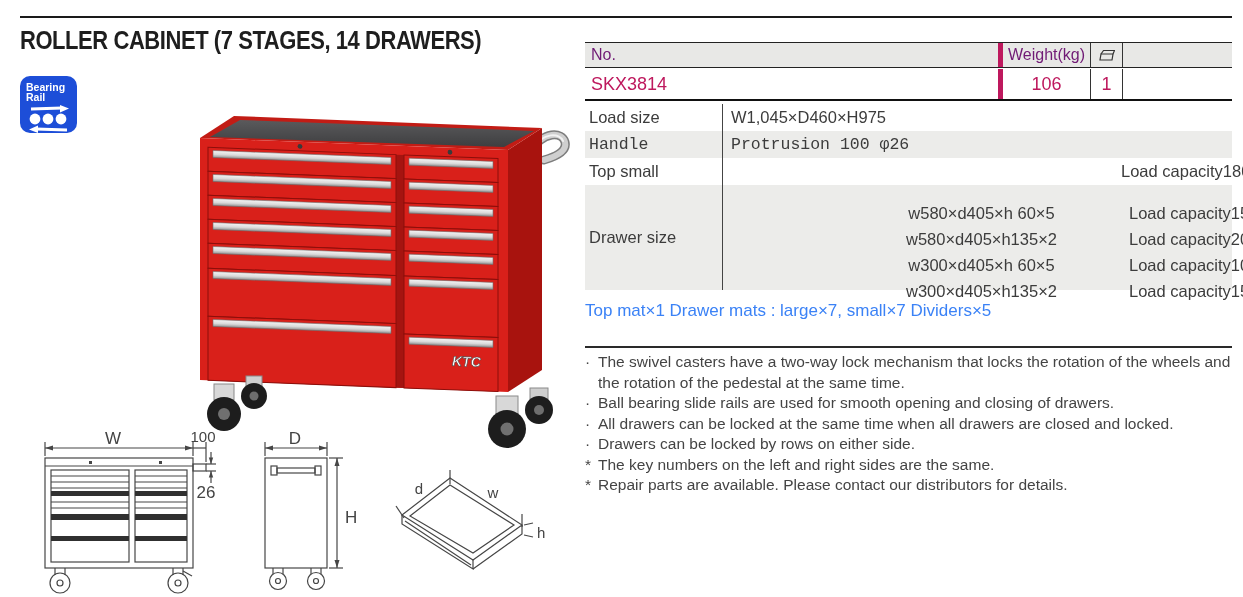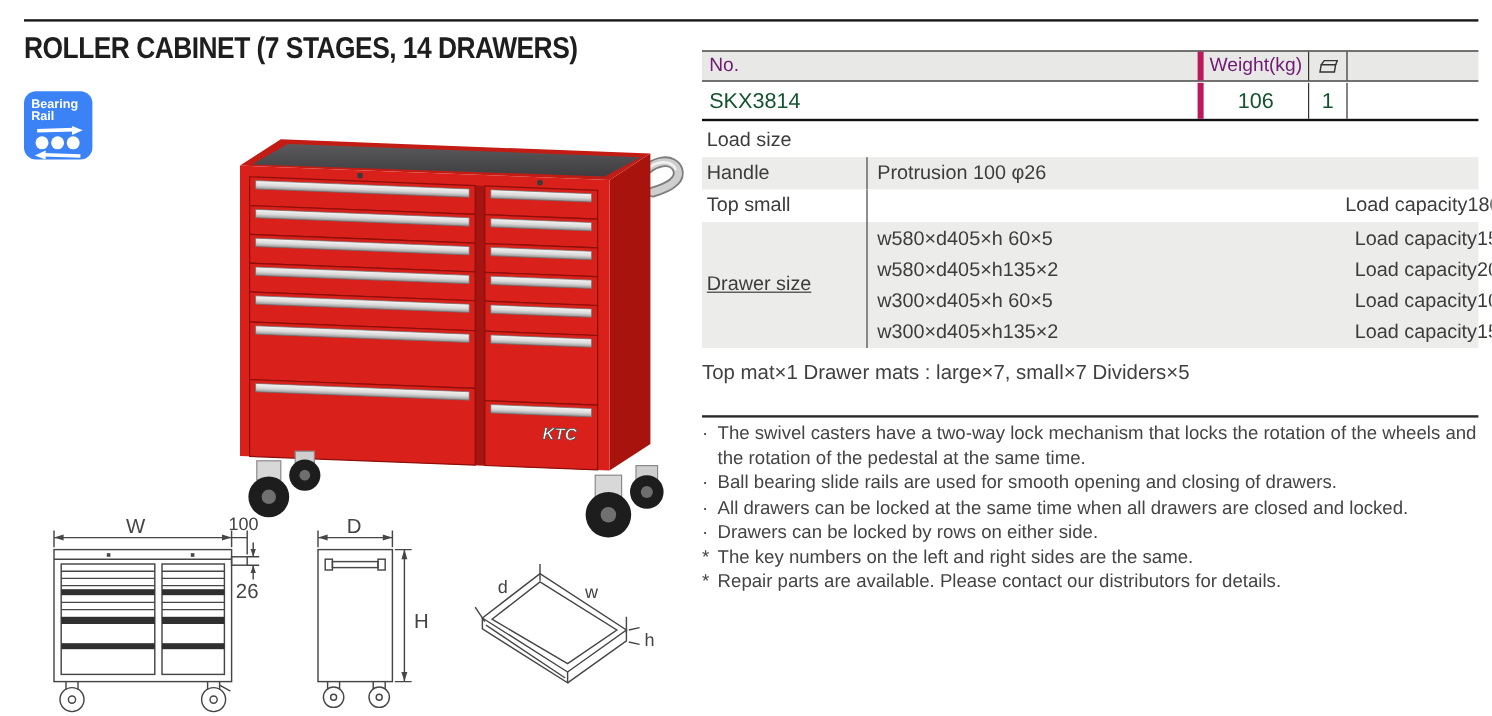--- a/index.html
+++ b/index.html
@@ -11,54 +11,54 @@
 
   
   #top-rule{left:20px;top:16px;width:1212px;height:2px;background:#1a1a1a;}
   #page-title{
     left:20px;top:26px;font-size:25px;font-weight:bold;color:#1e1e1e;
     letter-spacing:-0.5px;transform:scaleX(0.88);transform-origin:left top;white-space:nowrap;
   }
 
   
   #badge{
-    left:20px;top:76px;width:57px;height:57px;background:#3b82f6;border-radius:10px;
+    left:20px;top:76px;width:57px;height:57px;background:#1d4ed8;border-radius:10px;
     color:#fff;overflow:hidden;
   }
   #badge .bl{font-size:10.5px;font-weight:bold;line-height:10px;padding-left:6px;}
   #badge .bl:first-child{padding-top:6px;}
   #badge svg{display:block;margin:3px auto 0;}
 
   
   .hdr-row,.data-row{left:585px;width:647px;display:flex;box-sizing:border-box;}
   #hdr-row{top:42px;height:26px;background:#e8e8e6;border-top:1.5px solid #222;border-bottom:1px solid #222;}
   #data-row{top:69px;height:32px;border-bottom:2.5px solid #111;}
   .c-no{width:413px;box-sizing:border-box;padding-left:6px;display:flex;align-items:center;}
   .c-wt{width:92px;box-sizing:border-box;border-left:5px solid #be185d;display:flex;align-items:center;justify-content:center;}
   .c-ic{width:32px;box-sizing:border-box;border-left:1px solid #333;display:flex;align-items:center;justify-content:center;}
   .c-sp{flex:1;border-left:1px solid #333;}
   #hdr-row div{font-size:16px;color:#701a75;}
-  #data-row div{font-size:18px;color:#14532d;}
+  #data-row div{font-size:18px;color:#be185d;}
 
   
   .spec-row{left:585px;width:647px;display:flex;box-sizing:border-box;font-size:16.5px;color:#3c3c3c;}
   .spec-label{width:137px;box-sizing:border-box;padding-left:4px;display:flex;align-items:center;}
   .spec-value{flex:1;box-sizing:border-box;border-left:1px solid #444;padding-left:8px;position:relative;display:flex;align-items:center;}
   .spec-load{position:absolute;left:398px;white-space:nowrap;}
   #spec-body{top:104px;height:27px;background:#fff;}
-  #spec-handle{top:131px;height:27px;background:#ececea;}
+  #spec-handle{top:131px;height:27px;background:#ececea;font-family:Liberation Mono, monospace;}
   #spec-top{top:158px;height:27px;background:#fff;}
   #spec-drawer{top:185px;height:105px;background:#ececea;}
-  #spec-drawer .spec-label{align-items:center;text-decoration:underline;}
-  #spec-drawer .spec-value{display:block;padding-top:1px;}
+  #spec-drawer .spec-label{align-items:center;}
+  #spec-drawer .spec-value{display:block;padding-top:15px;text-align:center;}
   .dline{position:relative;line-height:26px;white-space:pre;}
   .dline .spec-load{top:0;}
 
   
-  #accessories{left:585px;top:299px;width:647px;font-size:17px;line-height:23px;color:#404040;}
+  #accessories{left:585px;top:299px;width:647px;font-size:17px;line-height:23px;color:#3b82f6;}
   #sep-line{left:585px;top:346px;width:647px;height:1.5px;background:#2a2a2a;}
   #notes{left:585px;top:352px;width:655px;font-size:15.5px;line-height:20.5px;color:#444;}
   .note{display:flex;}
   .note .marker{width:13px;flex:none;}
   .note .txt{flex:1;}
 
   
   #photo{left:188px;top:100px;}
   #drawings{left:25px;top:428px;}
   svg text{font-family:"Liberation Sans",sans-serif;}
@@ -182,20 +182,23 @@
 </div>
 <div class="abs data-row" id="data-row">
   <div class="c-no">SKX3814</div>
   <div class="c-wt">106</div>
   <div class="c-ic">1</div>
   <div class="c-sp"></div>
 </div>
 
 <div class="abs spec-row" id="spec-body">
   <div class="spec-label">Load size</div>
+  <div class="spec-value">
+      <span>W1,045×D460×H975</span>
+    </div>
 </div>
 <div class="abs spec-row" id="spec-handle">
   <div class="spec-label">Handle</div>
   <div class="spec-value">
       <span>Protrusion 100 φ26</span>
     </div>
 </div>
 <div class="abs spec-row" id="spec-top">
   <div class="spec-label">Top small</div>
   <div class="spec-value">

